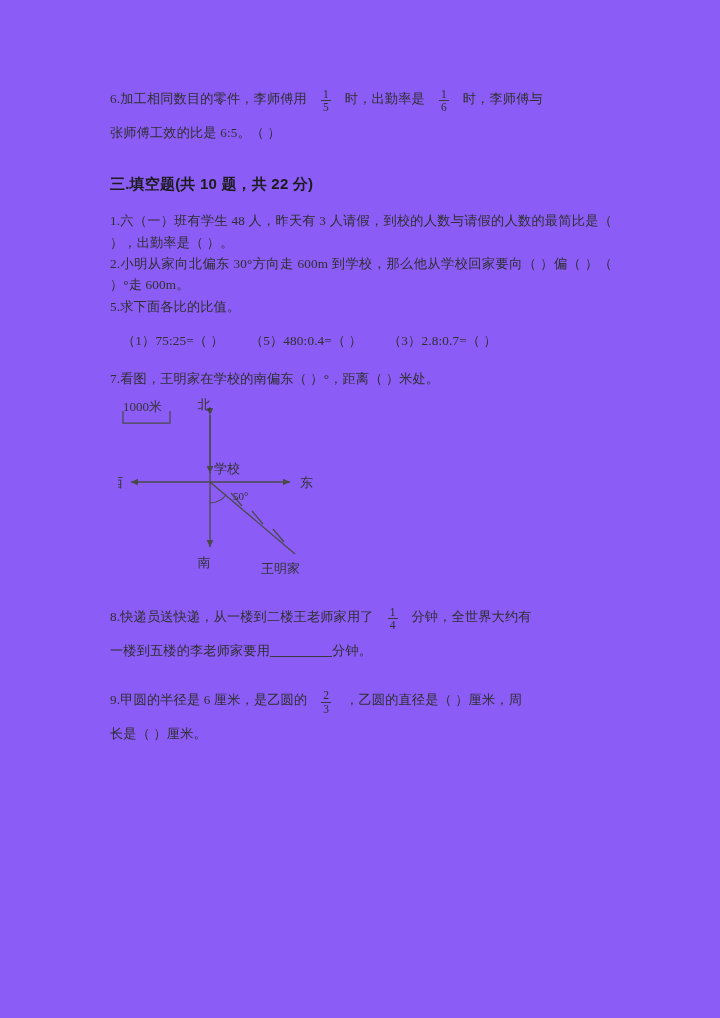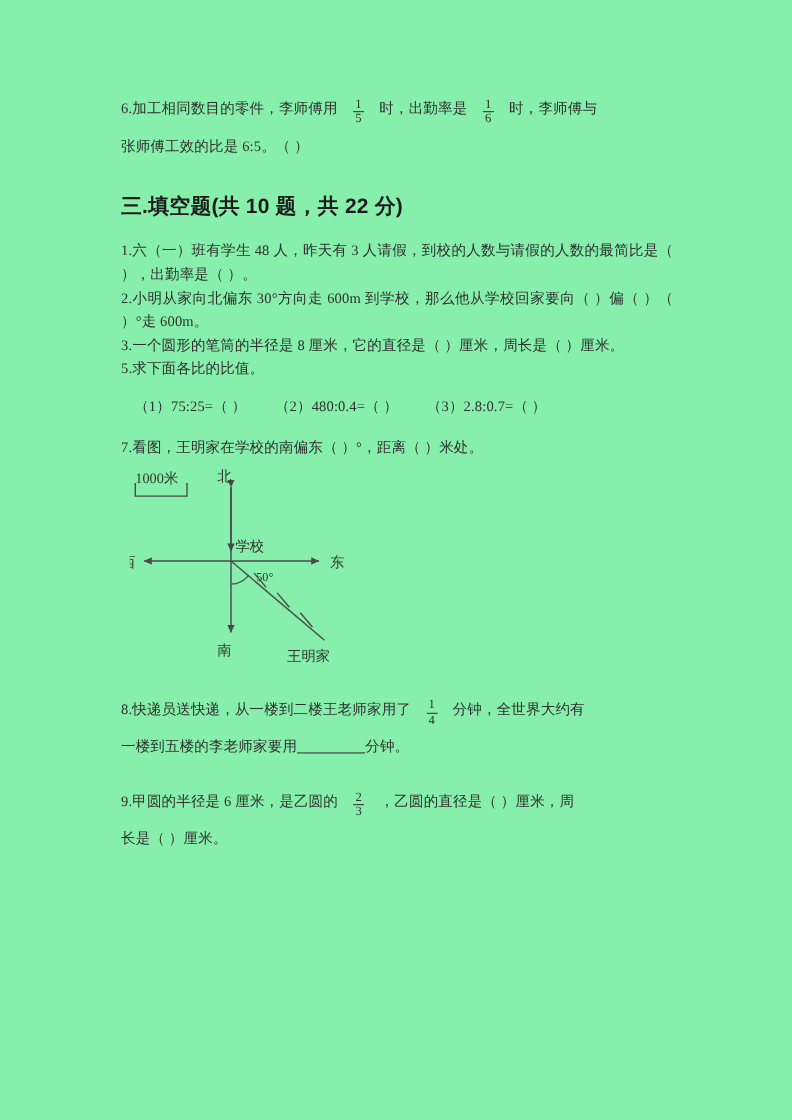--- a/index.html
+++ b/index.html
@@ -13,21 +13,21 @@
     position: relative;
     font-family: "Liberation Serif", "DejaVu Serif", serif;
     color: #2b2b2b;
     overflow: hidden;
   }
   .page {
     position: absolute;
     left: 0; top: 0;
     width: 720px;
     height: 1018px;
-    background: #86efac;
+    background: #8b5cf6;
   }
   .content {
     position: absolute;
     left: 110px;
     top: 82px;
     width: 502px;
   }
 
   
   .q {
@@ -44,21 +44,21 @@
     display: inline-block;
     border-bottom: 1px solid #3a3a3a;
     width: 62px;
     height: 12px;
     vertical-align: -2px;
   }
 
   
   .section-head {
     font-family: "Liberation Sans", "DejaVu Sans", sans-serif;
-    font-size: 19px;
+    font-size: 15px;
     font-weight: bold;
     color: #1b1b1b;
     letter-spacing: 0.2px;
   }
 
   
   .frac {
     display: inline-block;
     vertical-align: -0.55em;
     text-align: center;
@@ -127,30 +127,27 @@
     <div class="gap-md"></div>
 
     <div class="q">
       <span>1.</span><span>六（一）班有学生 48 人，昨天有 3 人请假，到校的人数与请假的人数的最简比是（      ），出勤率是（      ）。</span>
     </div>
 
     <div class="q">
       <span>2.</span><span>小明从家向北偏东 30°方向走 600m 到学校，那么他从学校回家要向（       ）偏（       ）（        ）°走 600m。</span>
     </div>
 
-    <div class="q">
-      <span>3.</span><span>一个圆形的笔筒的半径是 8 厘米，它的直径是（      ）厘米，周长是（      ）厘米。</span>
-    </div>
 
 
     <div class="q">
       <span>5.</span><span>求下面各比的比值。</span>
     </div>
     <div class="sub-items q">
-      <span class="it">（1）75:25=（        ）</span><span class="it">（2）480:0.4=（        ）</span><span class="it">（3）2.8:0.7=（        ）</span>
+      <span class="it">（1）75:25=（        ）</span><span class="it">（5）480:0.4=（        ）</span><span class="it">（3）2.8:0.7=（        ）</span>
     </div>
 
     <div class="gap-md"></div>
 
 
     <div class="q">
       <span>7.</span><span>看图，王明家在学校的南偏东（        ）°，距离（        ）米处。</span>
     </div>
 
     <div class="diagram-wrap">

